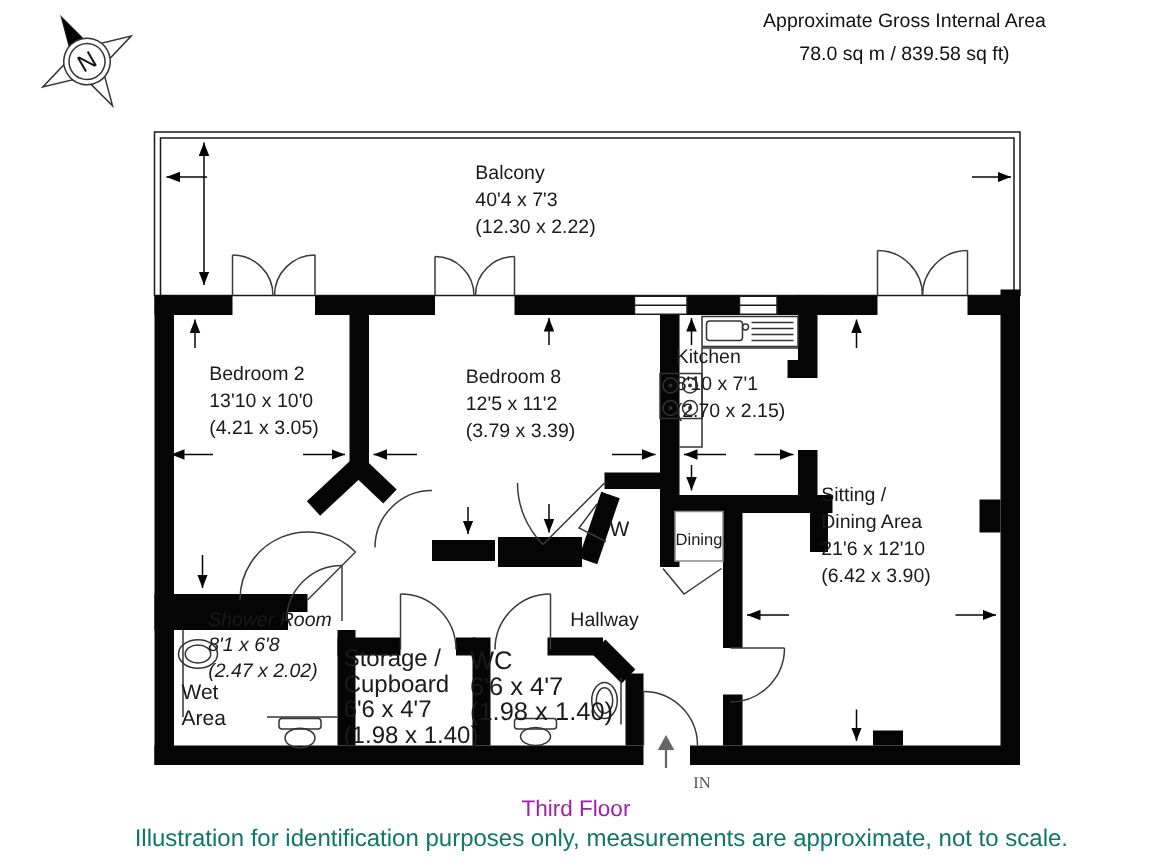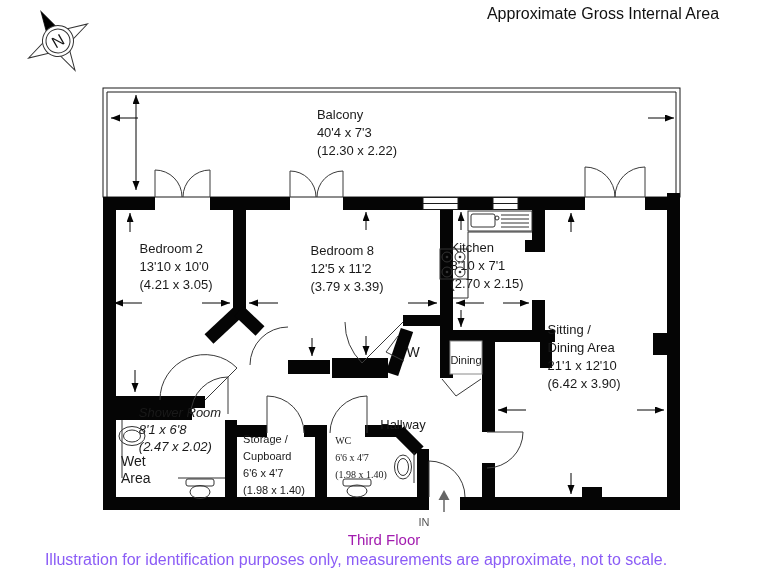--- a/index.html
+++ b/index.html
@@ -4,26 +4,26 @@
 <style>
   html,body{margin:0;padding:0;background:#fff;}
   #stage{position:relative;width:768px;height:576px;background:#fff;overflow:hidden;
          font-family:"Liberation Sans",sans-serif;color:#1a1a1a;}
   #plan-svg{position:absolute;left:0;top:0;}
   .lbl{position:absolute;transform:translateX(-50%);text-align:left;
        font-size:13px;line-height:18px;white-space:nowrap;color:#1a1a1a;}
   .lbl-left{position:absolute;text-align:left;font-size:14px;line-height:17px;color:#1a1a1a;}
   .lbl span{display:block;}
   .hdr{position:absolute;left:453px;top:3px;width:300px;text-align:center;
-       font-size:16px;line-height:22px;color:#111;}
+       font-size:13px;line-height:22px;color:#111;}
   .tight{line-height:17px;}
   .small{font-size:11px;}
   .w-lbl{font-size:14px;}
   .foot1{position:absolute;left:0;top:531px;width:768px;text-align:center;font-size:15px;color:#a21caf;}
-  .foot2{position:absolute;left:0;top:551px;width:712px;text-align:center;font-size:16px;color:#8b5cf6;}
+  .foot2{position:absolute;left:0;top:551px;width:712px;text-align:right;font-size:16px;color:#0f766e;}
   .in-lbl{color:#555;}
   .wall{fill:#050505;}
   .thin{fill:none;stroke:#1a1a1a;stroke-width:1;}
   .thick-line{stroke:#050505;stroke-width:13;fill:none;}
   .door{fill:none;stroke:#3a3a3a;stroke-width:1;}
   .dim{stroke:#050505;stroke-width:1;}
   .fix{fill:none;stroke:#333;stroke-width:1;}
 </style>
 </head>
 <body>
@@ -238,89 +238,90 @@
     </g>
 
     <g>
       <line x1="444" y1="512" x2="444" y2="498" stroke="#666" stroke-width="1.5"></line>
       <polygon points="438.5,500 449.5,500 444,490" fill="#666"></polygon>
     </g>
   </svg>
 
   <div class="hdr">
     <span>Approximate Gross Internal Area</span><br>
+    <span>78.0 sq m / 839.58 sq ft)</span>
   </div>
 
   <div class="lbl" style="left:357px;top:106px;">
     <span>Balcony</span>
     <span>40'4 x 7'3</span>
     <span>(12.30 x 2.22)</span>
   </div>
 
   <div class="lbl" style="left:176px;top:240px;">
     <span>Bedroom 2</span>
     <span>13'10 x 10'0</span>
     <span>(4.21 x 3.05)</span>
   </div>
 
   <div class="lbl" style="left:347px;top:242px;">
     <span>Bedroom 8</span>
     <span>12'5 x 11'2</span>
     <span>(3.79 x 3.39)</span>
   </div>
 
-  <div class="lbl" style="left:487px;top:239px;">
+  <div class="lbl" style="left:487px;top:229px;">
     <span>Kitchen</span>
     <span>8'10 x 7'1</span>
     <span>(2.70 x 2.15)</span>
   </div>
 
   <div class="lbl" style="left:584px;top:321px;">
     <span>Sitting /</span>
     <span>Dining Area</span>
-    <span>21'1 x 12'10</span>
+    <span>21'6 x 12'10</span>
     <span>(6.42 x 3.90)</span>
   </div>
 
   <div class="lbl tight" style="left:180px;top:404px;font-style:italic;">
     <span>Shower Room</span>
     <span>8'1 x 6'8</span>
     <span>(2.47 x 2.02)</span>
   </div>
 
   <div class="lbl-left" style="left:121px;top:453px;">
     <span style="display:block;">Wet</span>
     <span style="display:block;">Area</span>
   </div>
 
-  <div class="lbl tight" style="left:274px;top:431px;font-size:11px;">
+  <div class="lbl tight" style="left:274px;top:431px;font-size:16px;">
     <span>Storage /</span>
     <span>Cupboard</span>
     <span>6'6 x 4'7</span>
     <span>(1.98 x 1.40)</span>
   </div>
 
-  <div class="lbl tight" style="left:361px;top:432px;font-size:10px;font-family:Liberation Serif, serif;">
+  <div class="lbl tight" style="left:361px;top:432px;font-size:17px;">
     <span>WC</span>
     <span>6'6 x 4'7</span>
     <span>(1.98 x 1.40)</span>
   </div>
 
-  <div class="lbl" style="left:403px;top:416px;">
+  <div class="lbl" style="left:403px;top:404px;">
     <span>Hallway</span>
   </div>
 
   <div class="lbl w-lbl" style="left:413px;top:343px;">
     <span>W</span>
   </div>
 
   <div class="lbl small" style="left:466px;top:351px;">
     <span>Dining</span>
   </div>
 
-  <div class="lbl small in-lbl" style="left:424px;top:513px;">
+  <div class="lbl small in-lbl" style="left:468px;top:513px;font-family:Liberation Serif, serif;">
     <span>IN</span>
   </div>
 
   <div class="foot1">Third Floor</div>
   <div class="foot2">Illustration for identification purposes only, measurements are approximate, not to scale.</div>
 
 </div>
 
 </body></html>

